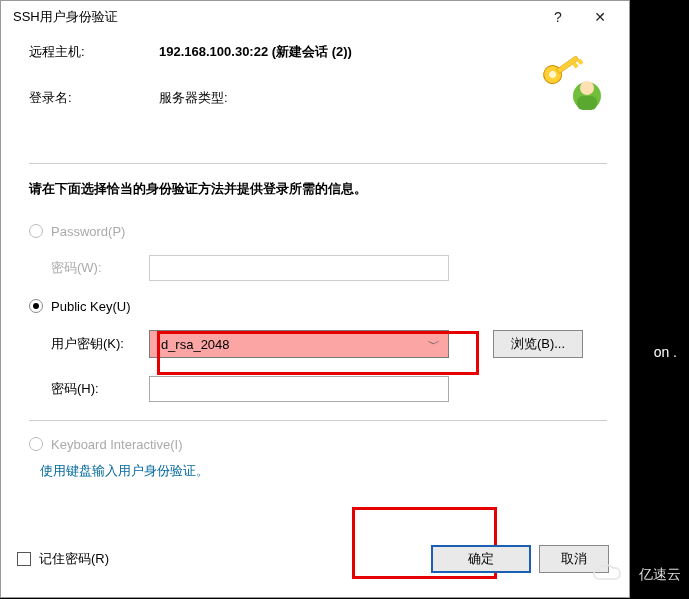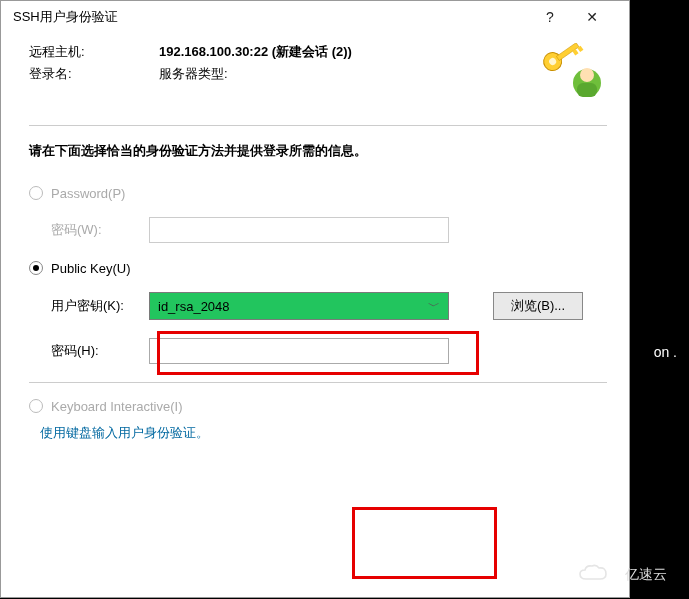--- a/index.html
+++ b/index.html
@@ -16,36 +16,36 @@
       background: #fff;
       width: 630px;
       height: 598px;
       border: 1px solid #999;
       position: relative;
     }
     .titlebar {
       height: 32px;
       display: flex;
       align-items: center;
-      padding: 0 16px 0 12px;
+      padding: 0 8px 0 12px;
       font-size: 13px;
     }
     .titlebar-title { flex: 1; }
     .titlebar-btn {
       width: 42px; height: 28px;
       display: flex; align-items: center; justify-content: center;
       font-size: 14px; color: #222;
     }
     .body { padding: 10px 22px 0 28px; }
     .info-grid {
       display: grid;
       grid-template-columns: 130px 1fr 90px;
-      row-gap: 4px;
+      row-gap: 28px;
       align-items: center;
-      margin-bottom: 16px;
+      margin-bottom: 28px;
       position: relative;
     }
     .info-label { color: #000; }
     .info-value { font-weight: 700; }
     .key-icon {
       grid-column: 3; grid-row: 1 / span 3;
       display: flex; justify-content: flex-end;
     }
     .hr { border: none; border-top: 1px solid #ccc; margin: 6px 0 16px; }
     .instruction { font-weight: 700; margin-bottom: 26px; }
@@ -63,21 +63,21 @@
       margin-left: 22px; margin-bottom: 18px;
     }
     .field-label { width: 86px; }
     .text-input {
       height: 26px; width: 300px;
       border: 1px solid #aaa; background: #fff;
       padding: 2px 6px; font-size: 13px;
     }
     .select {
       height: 28px; width: 300px;
-      border: 1px solid #7a7a7a; background: #22c55e;
+      border: 1px solid #7a7a7a; background: #fca5a5;
       display: flex; align-items: center; padding: 0 8px;
       justify-content: space-between;
     }
     .chevron { font-size: 12px; color: #555; }
     .browse-btn {
       height: 28px; width: 90px;
       border: 1px solid #888; background: #e9e9e9;
       display: flex; align-items: center; justify-content: center;
     }
     .hint-sub { color: #0369a1; margin-left: 11px; }
@@ -98,21 +98,21 @@
       height: 28px; width: 100px;
       border: 1px solid #888; background: #e9e9e9;
       display: flex; align-items: center; justify-content: center;
     }
     .btn.primary { border: 2px solid #1a5fb4; }
 
     .behind-text {
       position: absolute; right: 12px; top: 344px; color: #fff; font-size: 14px;
     }
     .watermark {
-      position: absolute; right: 22px; bottom: 14px;
+      position: absolute; right: 8px; bottom: 14px;
       display: flex; align-items: center; gap: 18px;
       color: #ddd; font-size: 14px;
       background: rgba(0,0,0,0.0);
     }
     .cloud { color: #e5e5e5; }
   </style>
 </head>
 <body>
 
 <div class="dialog">
@@ -194,20 +194,31 @@
         <span class="radio disabled"></span>
         <span class="disabled-text">Keyboard Interactive(I)</span>
       </div>
       <div class="hint-sub">使用键盘输入用户身份验证。</div>
     </div>
   </div>
 
   <div class="red-box red-box-select"></div>
   <div class="red-box red-box-ok"></div>
 
+  <div class="bottom-row">
+    <span class="checkbox"></span>
+    <span>记住密码(R)</span>
+    <div class="bottom-spacer"></div>
+    <div class="btn primary">
+        <span>确定</span>
+      </div>
+    <div class="btn" style="width:70px;">
+        <span>取消</span>
+      </div>
+  </div>
 </div>
 
 <div class="behind-text">on .</div>
 
 <div class="watermark">
   <span class="cloud">
     <svg width="28" height="18" viewBox="0 0 28 18">
         <path d="M7 15 Q1 15 1 10 Q1 6 6 6 Q7 1 13 2 Q17 0 20 4 Q27 3 27 10 Q27 15 21 15 Z" fill="none" stroke="#e5e5e5" stroke-width="1.6"></path>
       </svg>
   </span>

